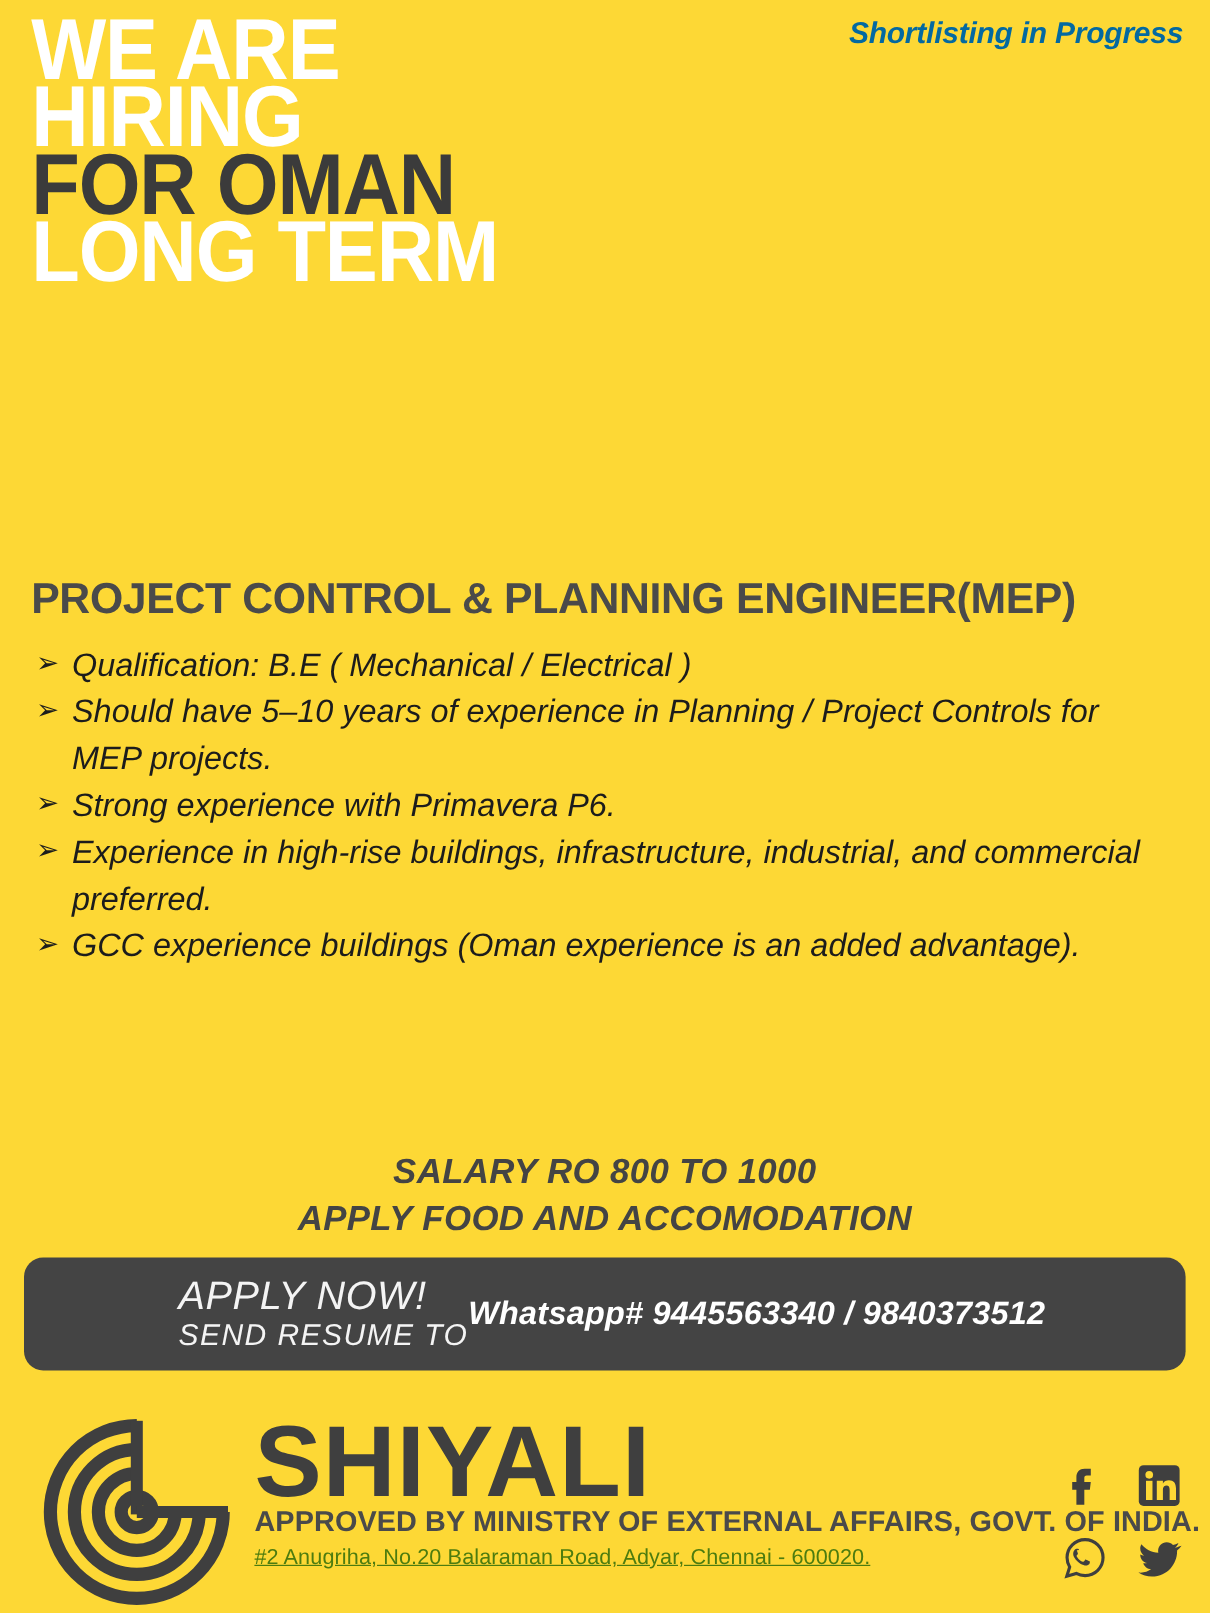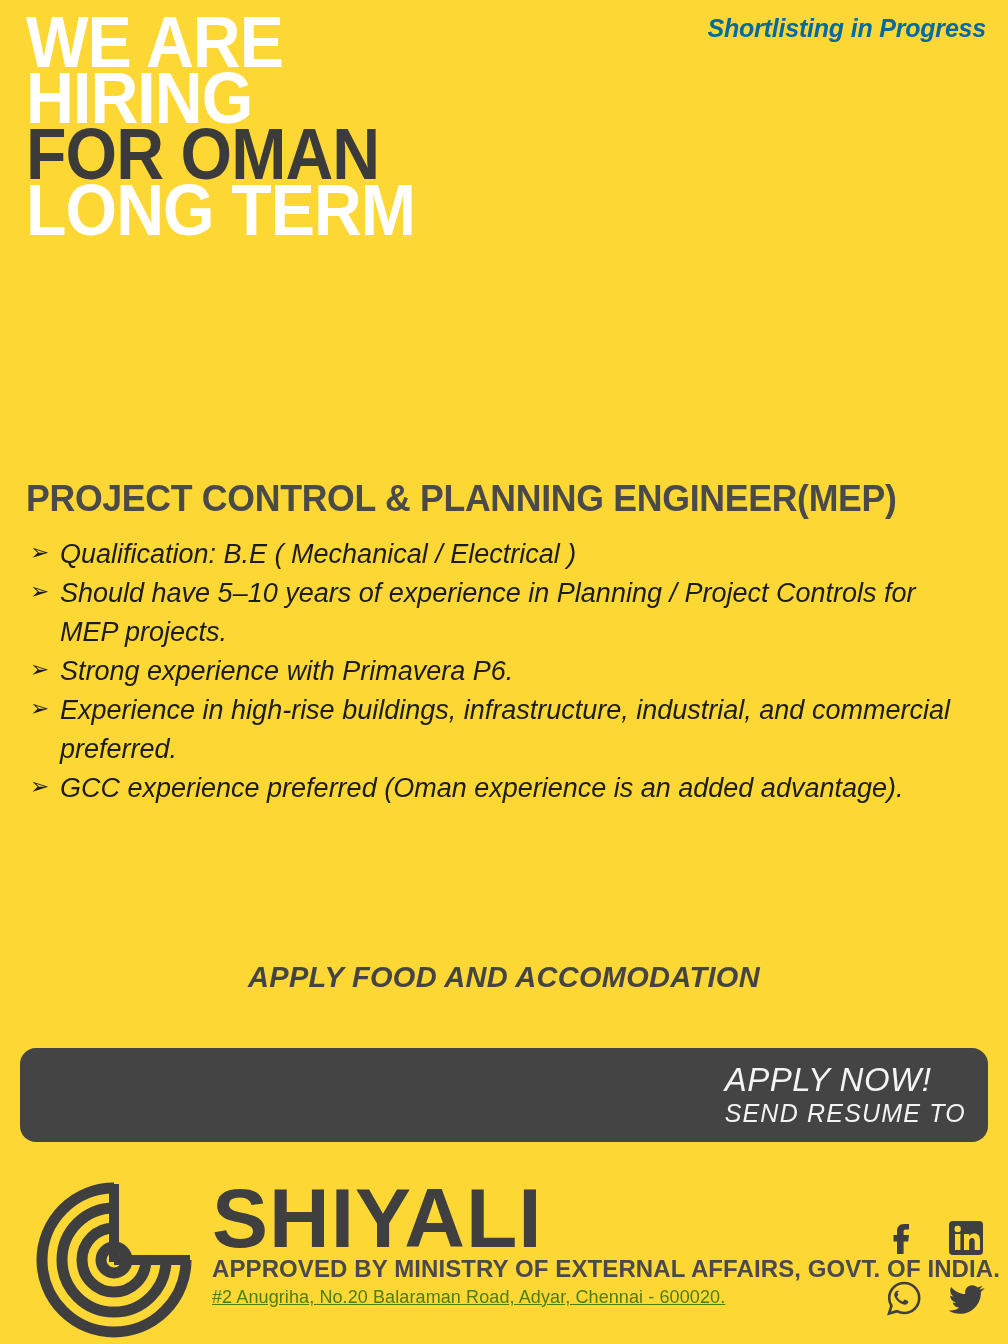--- a/index.html
+++ b/index.html
@@ -99,21 +99,21 @@
 
   
   .apply-bar {
     position:absolute;
     top:1048px; left:20px;
     width:968px; height:94px;
     background:#444444;
     border-radius:16px;
     display:flex;
     align-items:center;
-    justify-content:flex-end;
+    justify-content:center;
     padding:0 22px 0 34px;
   }
   .apply-left { color:#F4F4F4; }
   .apply-now {
     font-size:33px;
     font-style:italic;
     font-weight:normal;
     letter-spacing:0.5px;
     line-height:1.12;
   }
@@ -239,34 +239,36 @@
   <div class="req-item">
     <span class="req-arrow">➢</span>
     <span class="req-text"> Strong experience with Primavera P6.</span>
   </div>
   <div class="req-item">
     <span class="req-arrow">➢</span>
     <span class="req-text"> Experience in high-rise buildings, infrastructure, industrial, and commercial preferred.</span>
   </div>
   <div class="req-item">
     <span class="req-arrow">➢</span>
-    <span class="req-text">GCC experience preferred (Oman experience is an added advantage).</span>
+    <span class="req-text">GCC experience buildings (Oman experience is an added advantage).</span>
   </div>
 </div>
 
 <div class="salary-block">
+  <div class="salary-line">SALARY  RO 800 TO 1000</div>
   <div class="salary-line">APPLY FOOD AND ACCOMODATION</div>
 </div>
 
 <div class="apply-bar">
   <div class="apply-left">
     <div class="apply-now">APPLY NOW!</div>
     <div class="apply-sub">SEND RESUME TO</div>
   </div>
   <div class="apply-right">
+    <div class="apply-phone">Whatsapp# 9445563340 / 9840373512</div>
   </div>
 </div>
 
 <div class="footer">
 
   <div class="logo-mark">
     <svg viewBox="0 0 160 160" width="160" height="160">
       <g fill="none" stroke="#3F3F3F">
 
         <path d="M80 8 A72 72 0 1 0 80 152 A72 72 0 0 0 152 80" stroke-width="11"></path>

